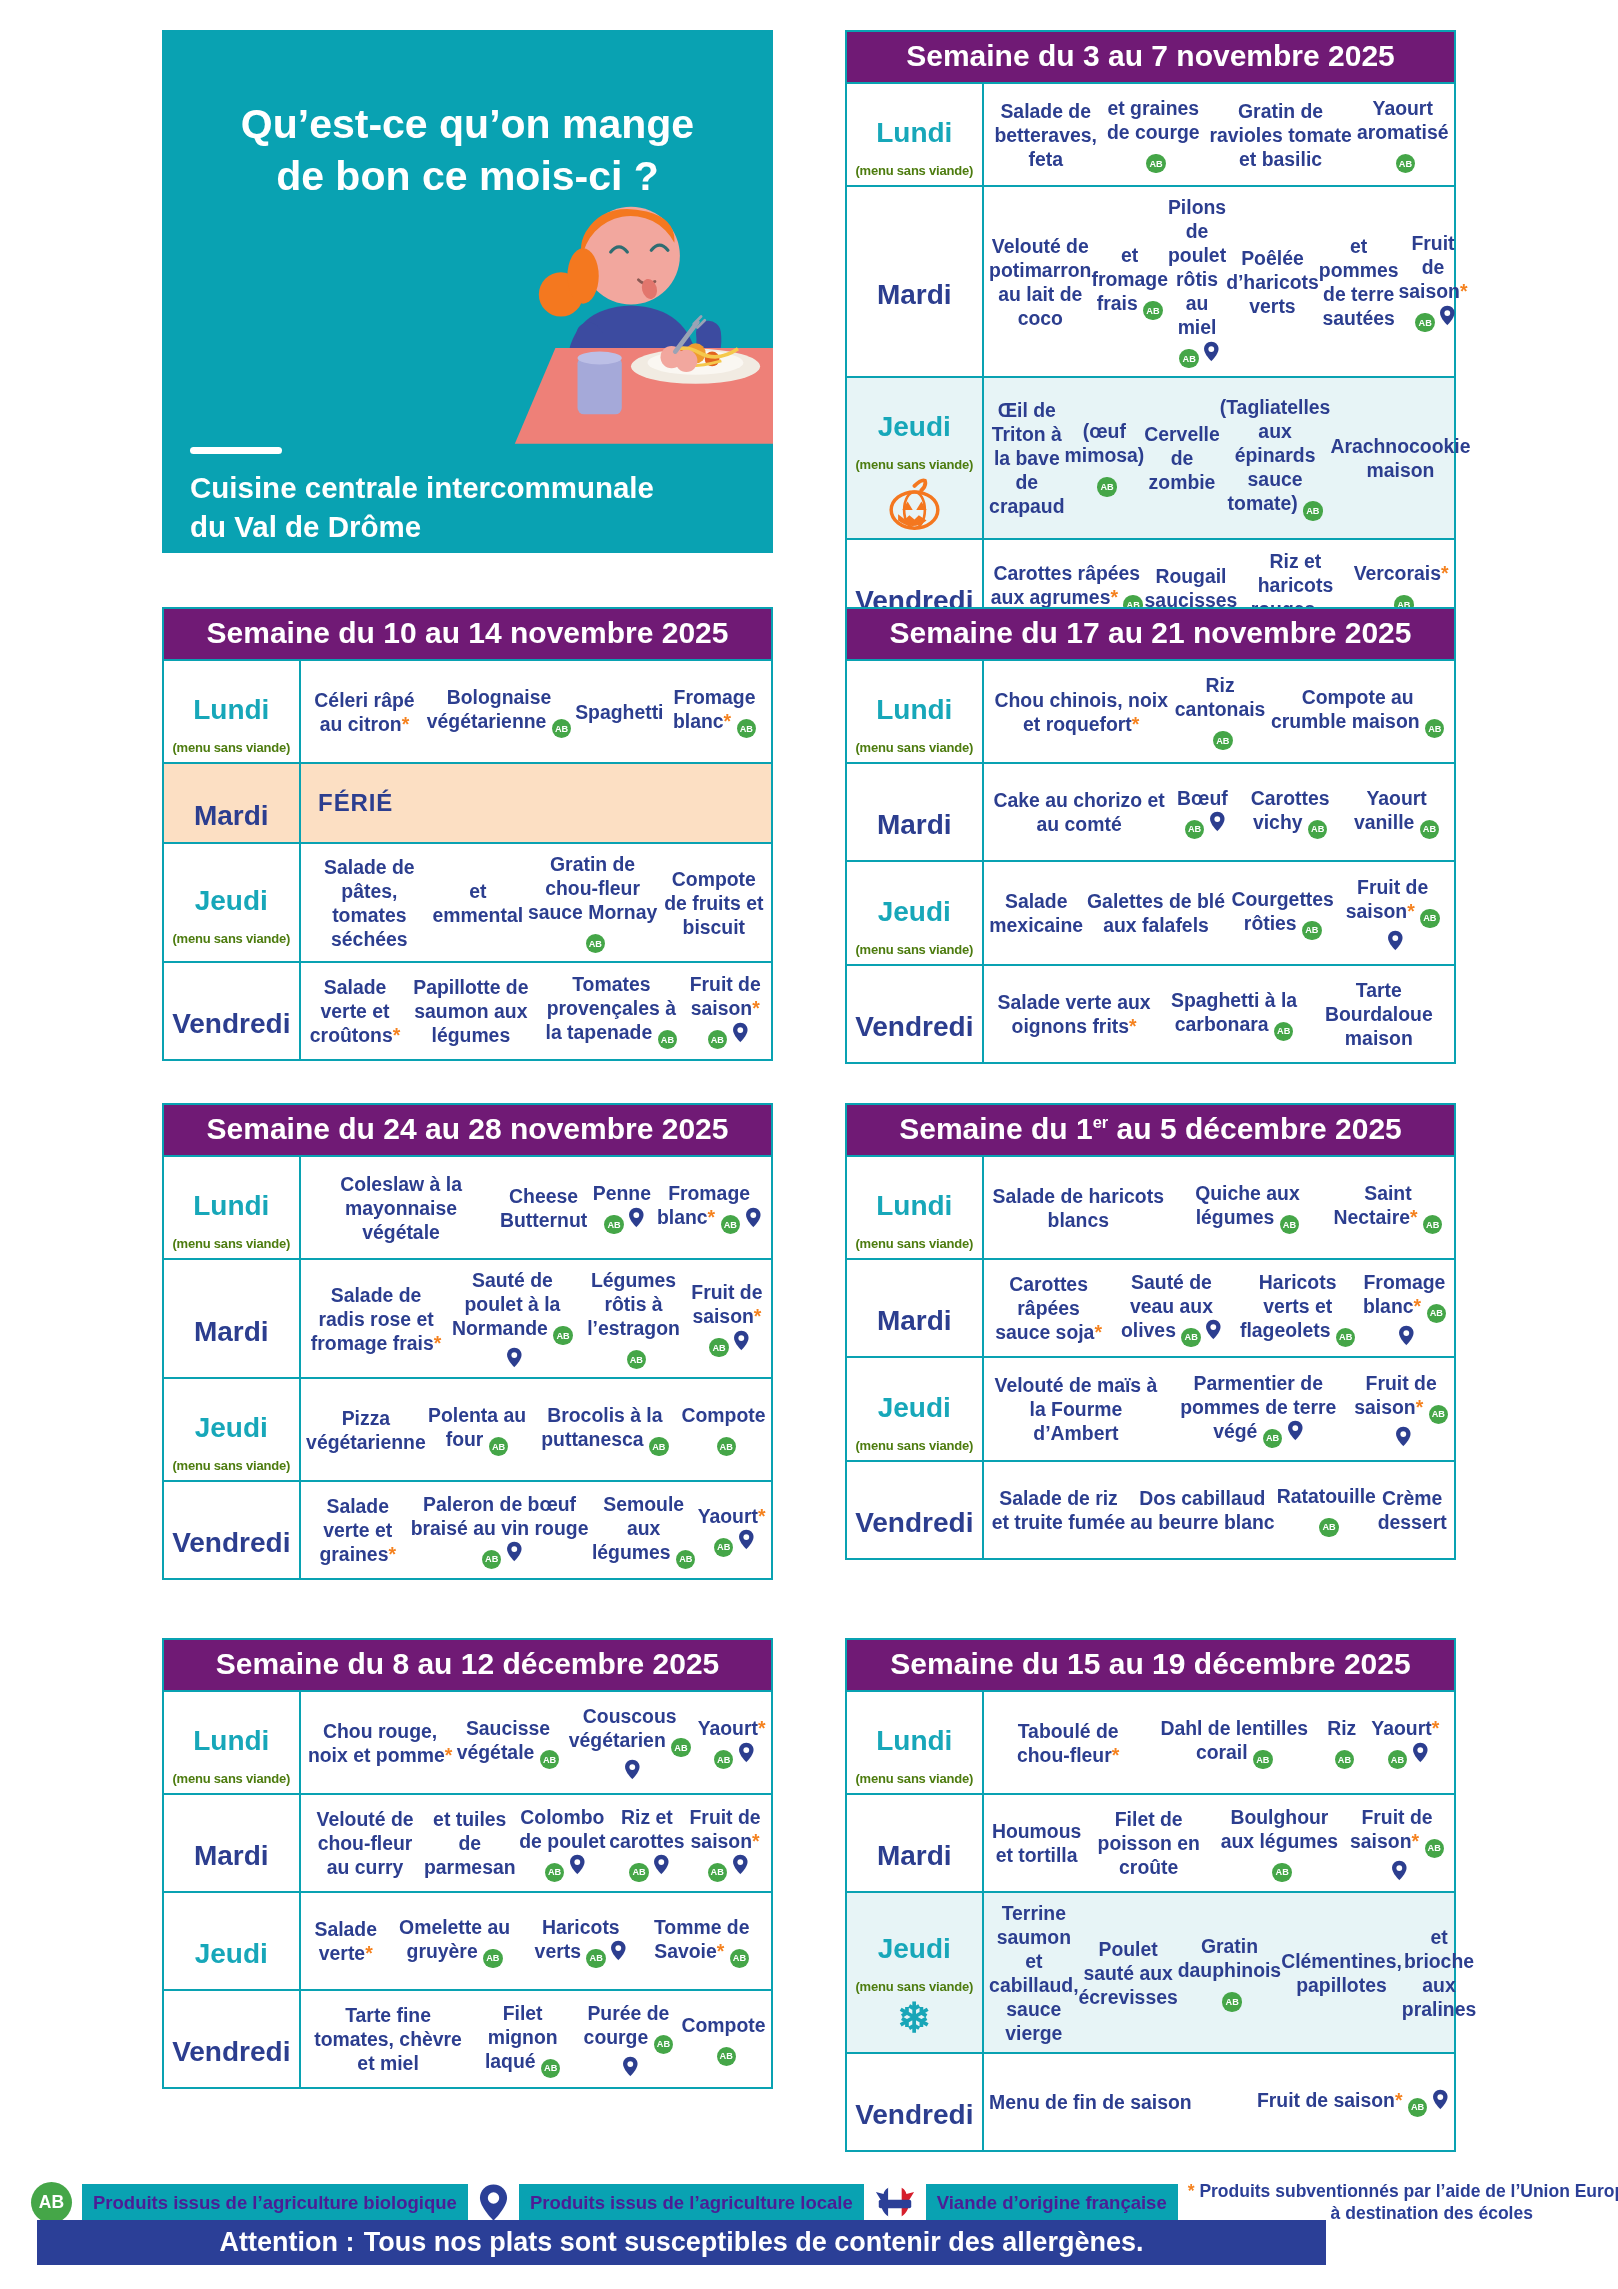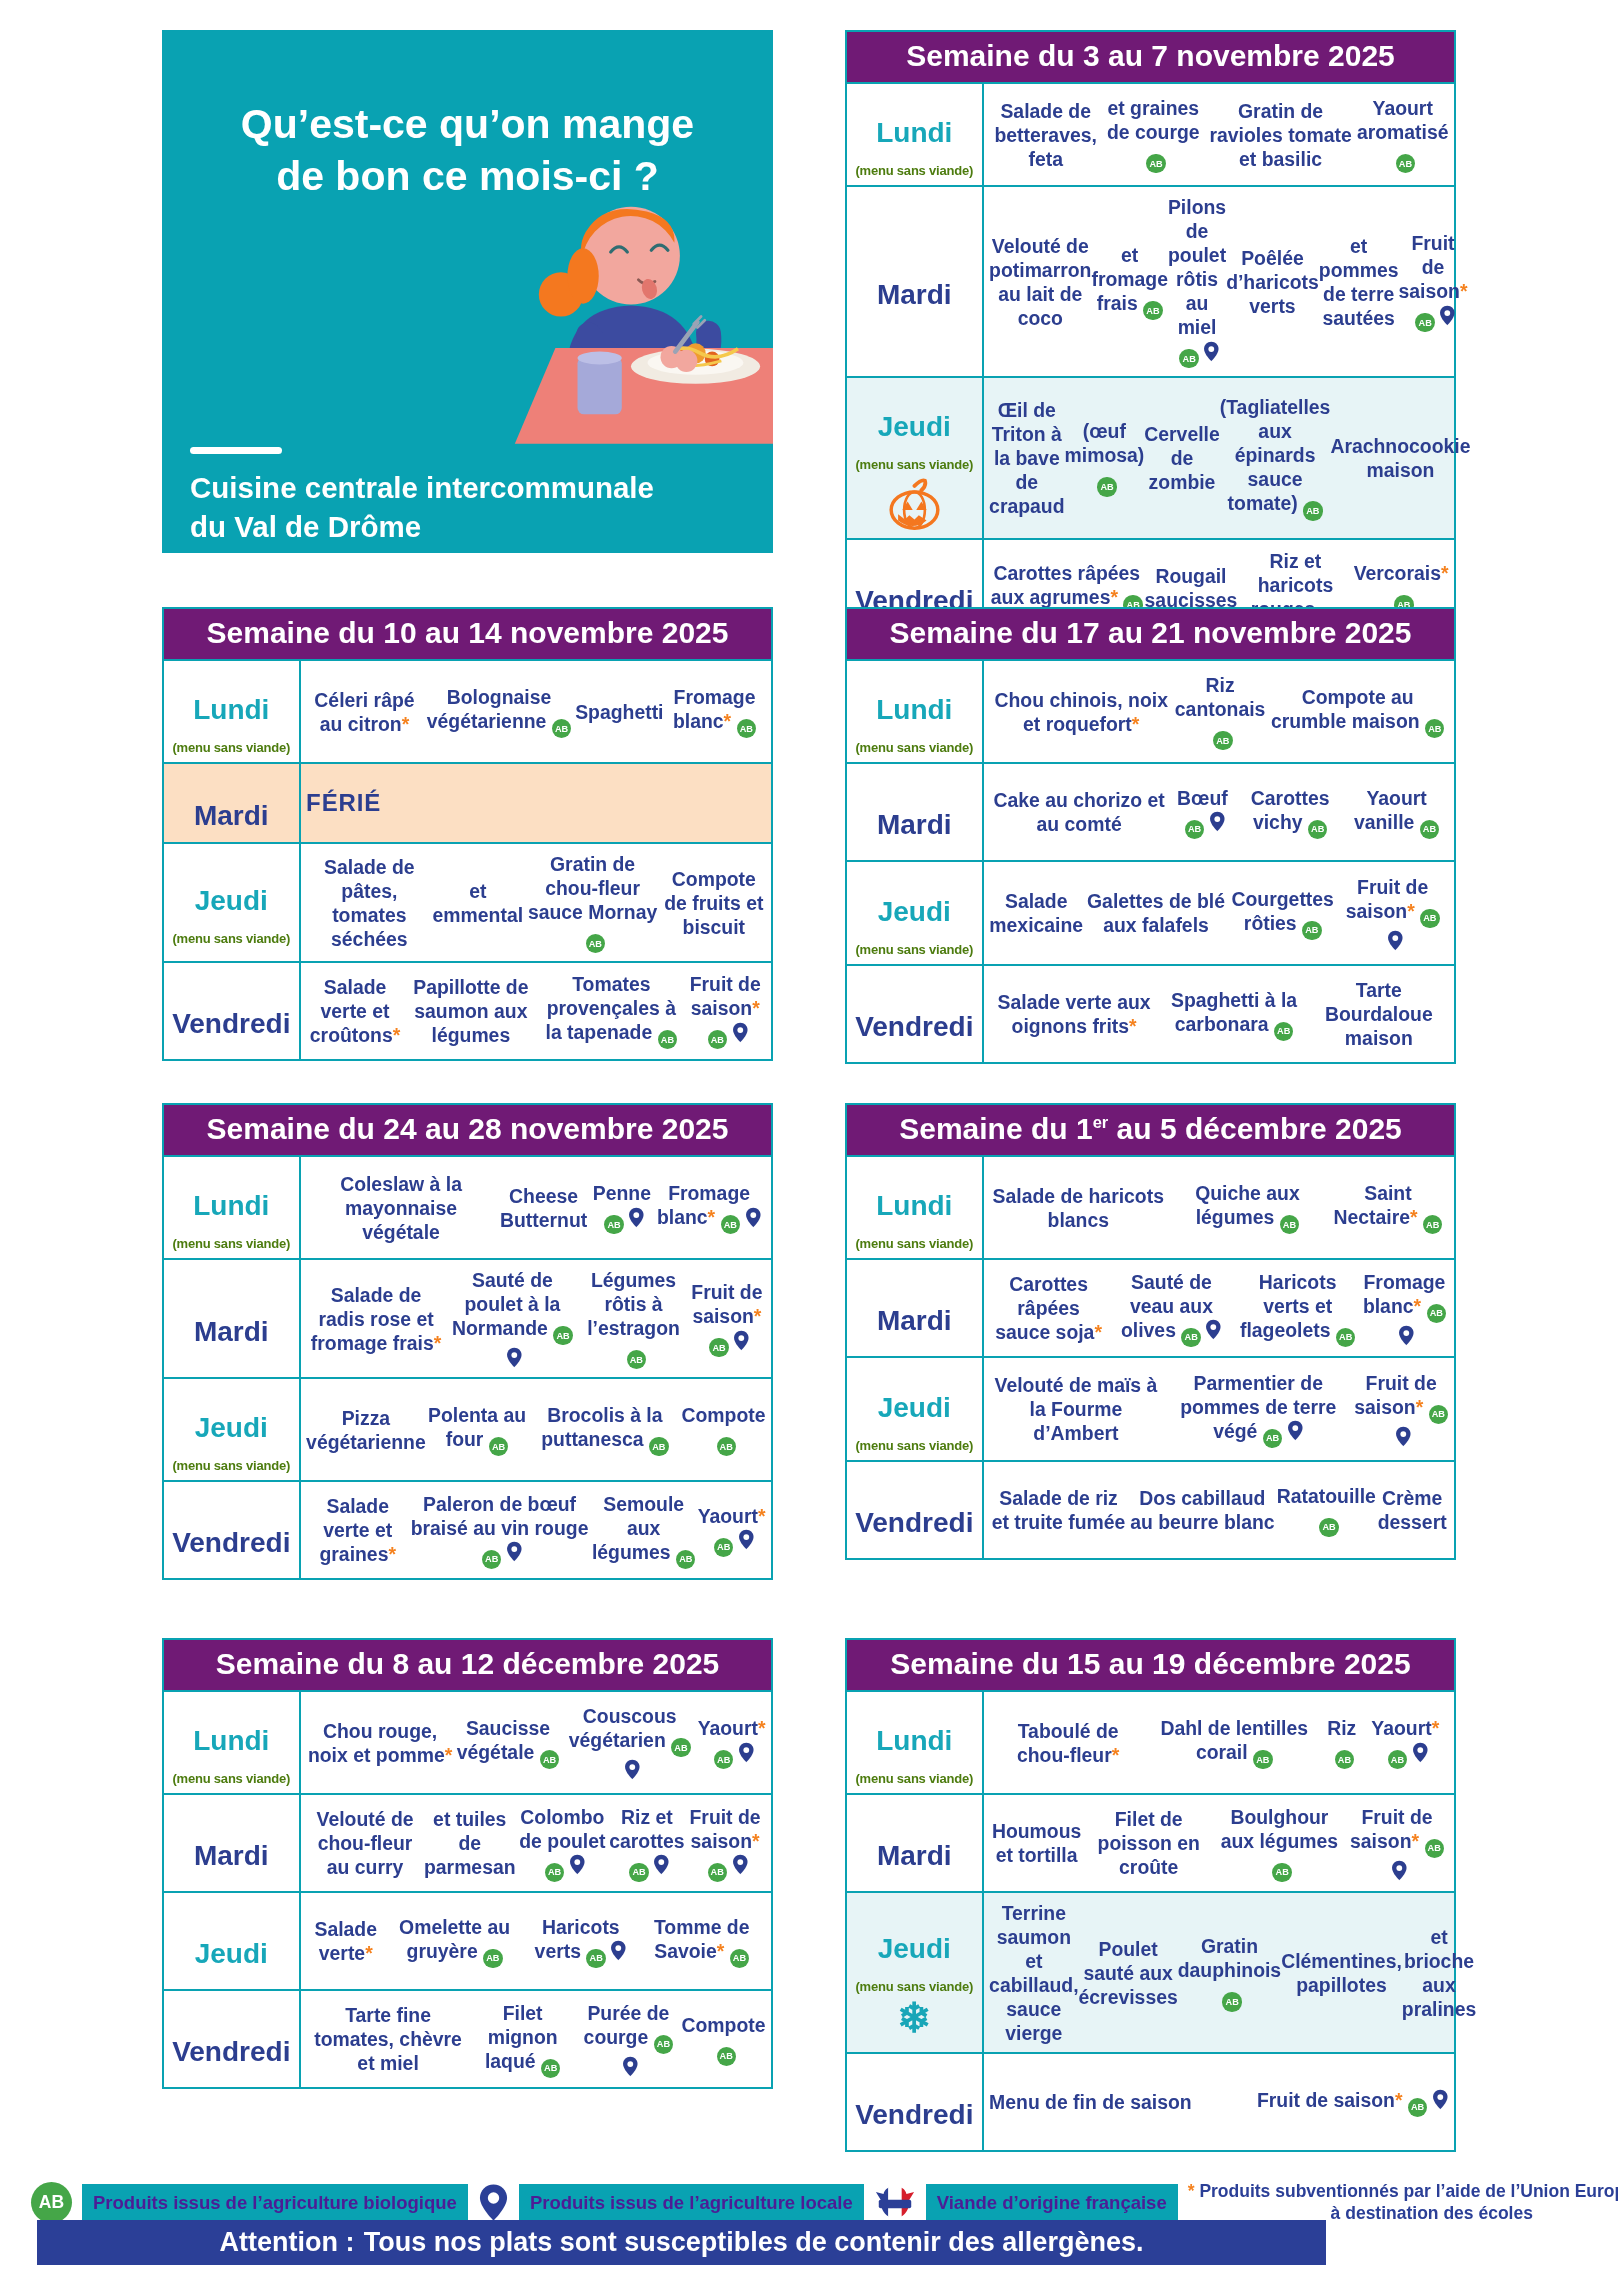--- a/index.html
+++ b/index.html
@@ -34,21 +34,21 @@
   .day-label{font-size:28px;white-space:nowrap;margin-top:26px;}
   .day-label.teal{color:#17a7b9;}
   .day-label.navy{color:#2c3e8f;}
   .day-note{font-size:13px;color:#4d7c0f;white-space:nowrap;letter-spacing:-0.2px;margin-top:14px;}
   .menu-cell{flex:1;display:flex;flex-direction:row;justify-content:space-between;align-items:center;padding:7.4px 5.5px;}
   .dish{color:#2c3e8f;font-size:19.4px;line-height:24px;text-align:center;}
   .star{color:#f5821f;}
   .bio-ic{display:inline-flex;align-items:center;justify-content:center;width:19.4px;height:19.4px;border-radius:50%;
     background:#45a648;color:#fff;font-size:9.2px;margin-left:5.5px;vertical-align:-3.7px;}
   .pin-ic{display:inline-block;margin-left:4.6px;vertical-align:-3.7px;line-height:0;}
-  .ferie-label{color:#2c3e8f;font-size:24px;letter-spacing:0.9px;}
+  .ferie-label{color:#2c3e8f;font-size:24px;letter-spacing:0.9px;margin-left:12px;}
   .pumpkin{margin-top:4.6px;line-height:0;}
   .snowflake{color:#18a6b8;font-size:41px;line-height:1;margin-top:3.7px;}
   
   .legend{position:absolute;left:31px;top:2181px;width:1569px;display:flex;align-items:center;gap:10px;}
   .ab-big{display:inline-flex;align-items:center;justify-content:center;width:41px;height:41px;border-radius:50%;
     background:#45a648;color:#fff;font-size:17.5px;flex:0 0 auto;}
   .chip{background:#09a2b2;color:#4c1d95;font-size:18.5px;padding:8.3px 11px;white-space:nowrap;flex:0 0 auto;}
   .pin-big{flex:0 0 auto;line-height:0;}
   .cow-ic{flex:0 0 auto;line-height:0;}
   .eu-note{color:#2b3f97;font-size:17.5px;line-height:1.25;text-align:center;flex:1 1 auto;white-space:nowrap;}

